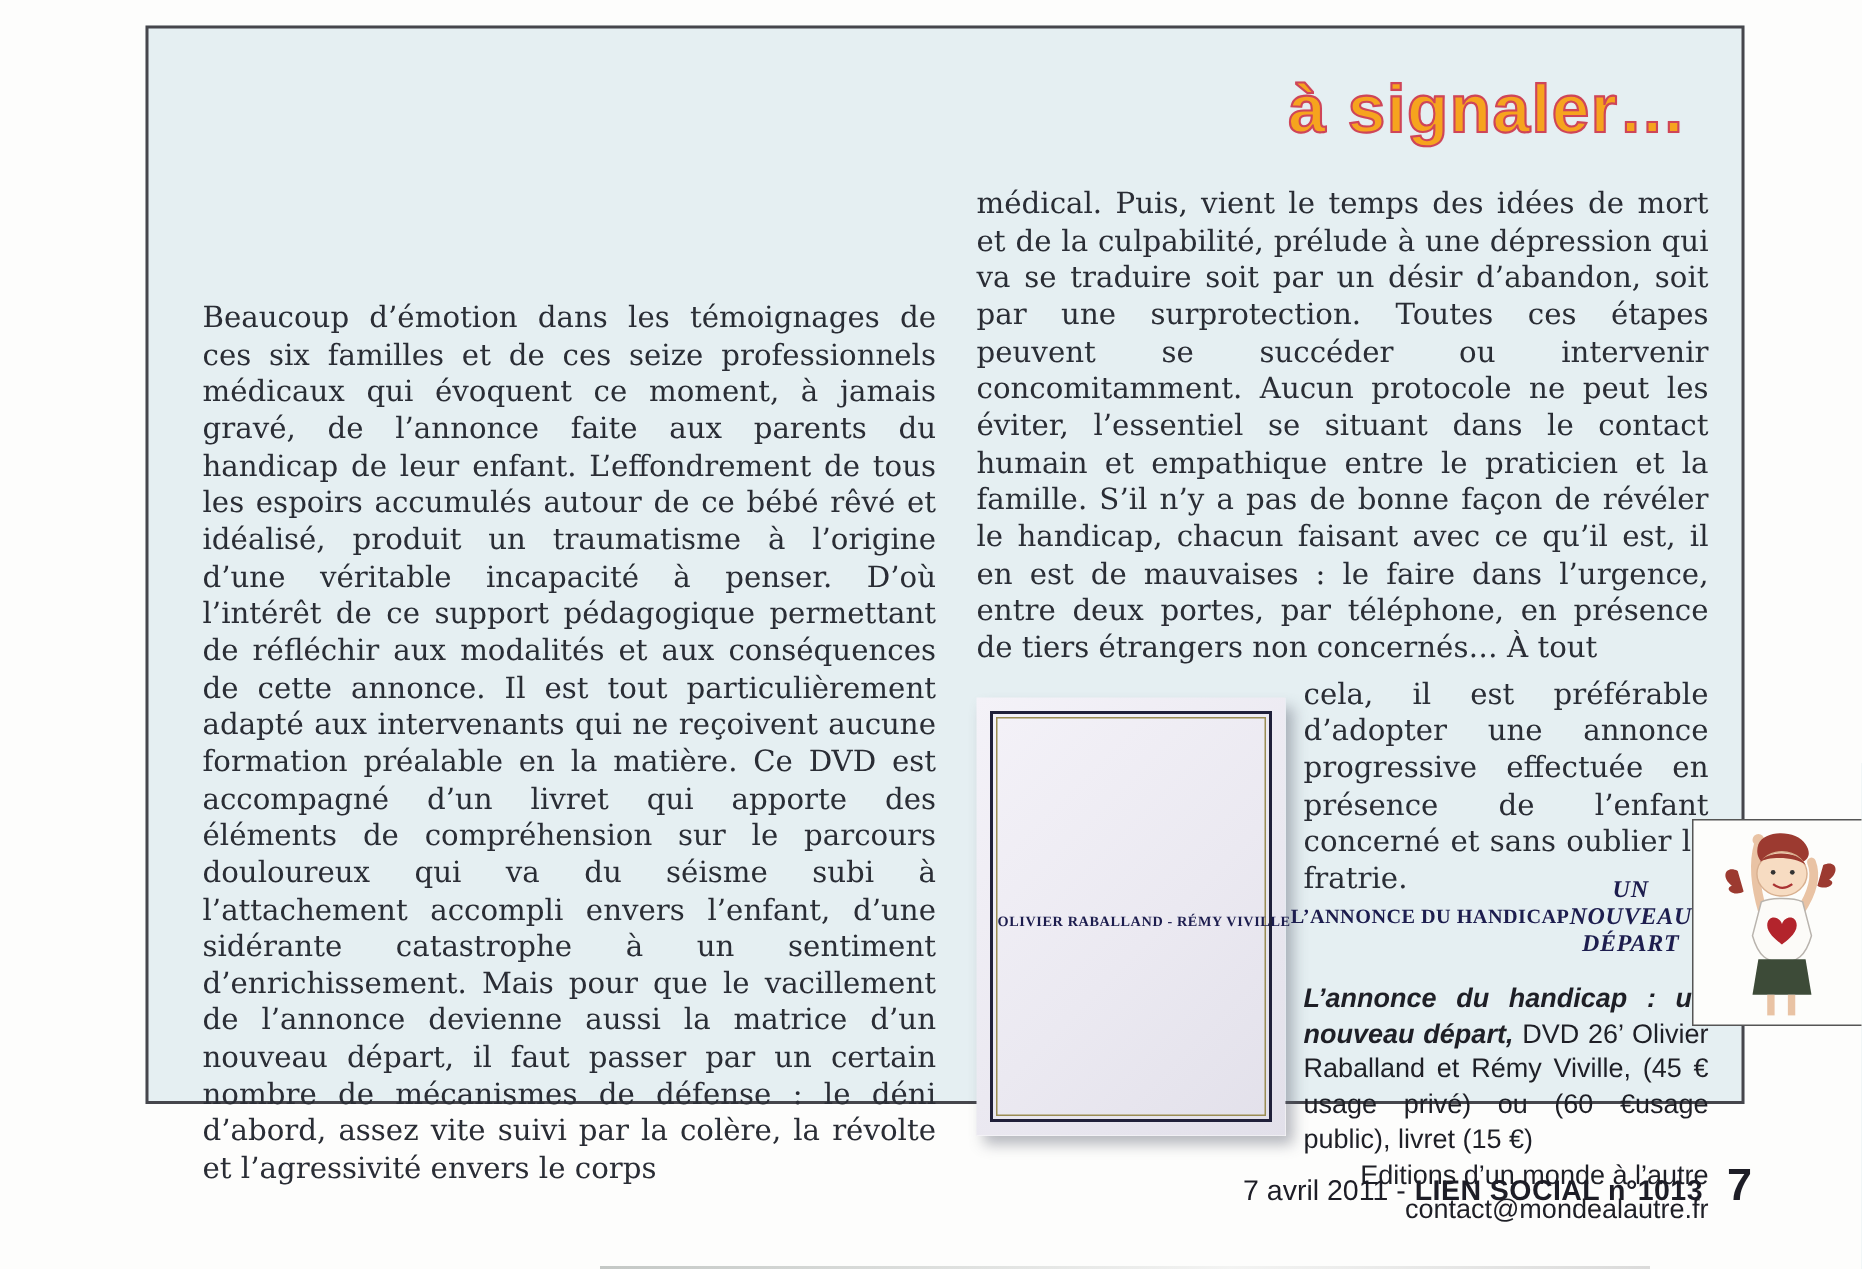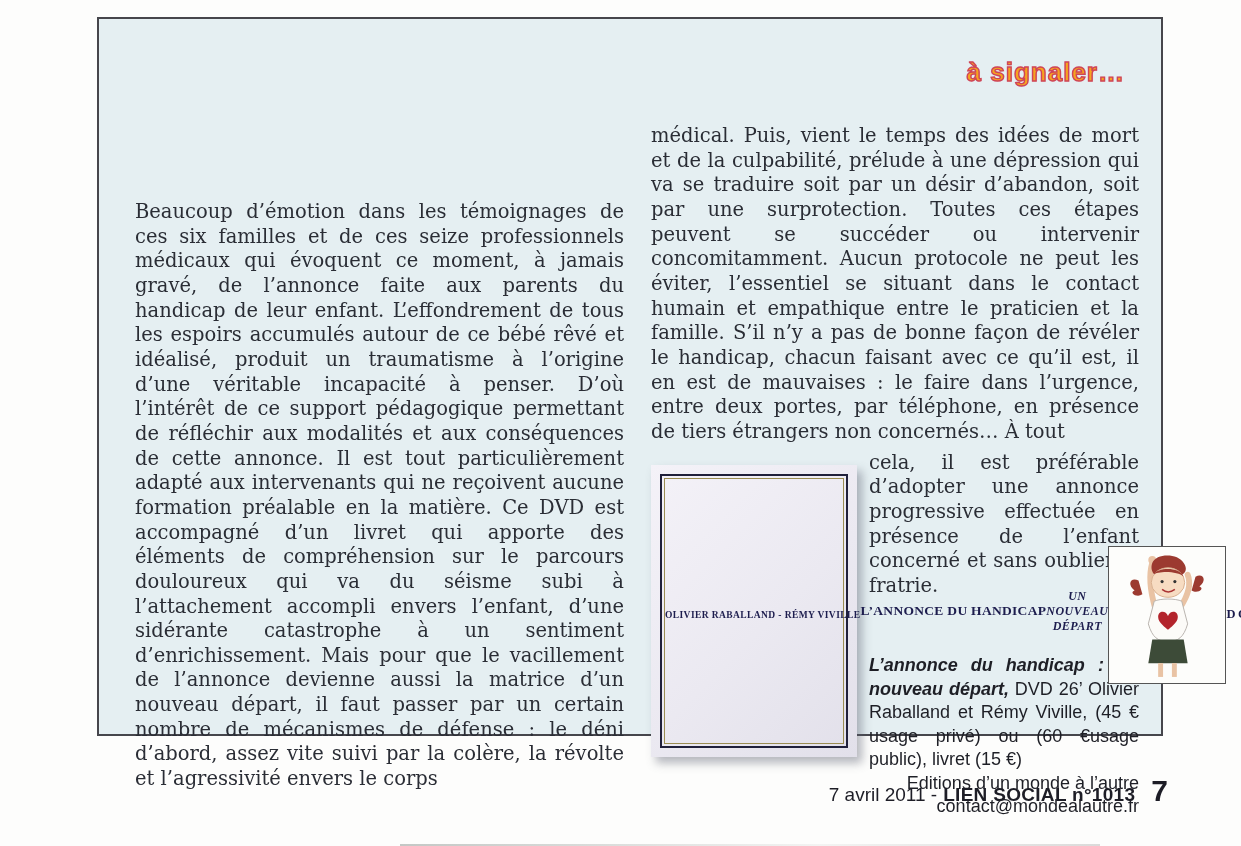--- a/index.html
+++ b/index.html
@@ -8,22 +8,22 @@
     background:#fdfdfc;
     font-family:"Liberation Sans",sans-serif;
   }
   .page-box{
     position:absolute;left:97px;top:17px;width:1066px;height:719px;
     background:#e5eff2;
     border:2px solid #46464c;
     box-sizing:border-box;
   }
   .signaler{
-    position:absolute;top:38px;right:36px;
-    font-size:26px;font-weight:700;letter-spacing:1px;
+    position:absolute;top:28px;right:36px;
+    font-size:45px;font-weight:700;letter-spacing:1px;
     color:#f6a41e;
     -webkit-text-stroke:1.4px #cf4558;
     text-shadow:0 0 1px #cf4558;
   }
   .article-title{
     position:absolute;left:36px;top:60px;
     font-size:42px;line-height:49px;font-weight:600;
     color:#23232b;letter-spacing:-0.5px;
   }
   .bodytext{
@@ -50,21 +50,21 @@
   .cover-frame-inner{
     width:100%;height:100%;box-sizing:border-box;
     border:1px solid #9a8c52;
     display:flex;flex-direction:row;align-items:center;
     font-family:"Liberation Serif","DejaVu Serif",serif;color:#1d1d4e;
     text-align:center;
   }
   .cover-authors{margin-top:9px;font-size:9.5px;font-weight:700;letter-spacing:.4px;white-space:nowrap;}
   .cover-rule{width:86%;border-bottom:1.2px solid #1d1d4e;margin:5px 0 6px 0;}
   .cover-title{font-size:13.5px;font-weight:700;letter-spacing:.3px;white-space:nowrap;}
-  .cover-subtitle{font-size:12px;font-weight:700;font-style:italic;margin-top:2px;letter-spacing:.5px;}
+  .cover-subtitle{font-size:16px;font-weight:700;font-style:italic;margin-top:2px;letter-spacing:.5px;}
   .cover-illustration{
     width:116px;height:136px;margin-top:8px;
     border:1px solid #555;background:#fdfdfb;
   }
   .cover-genre{margin-top:8px;font-size:12.5px;font-weight:700;letter-spacing:2.5px;}
   .cover-publisher{
     margin-top:6px;font-size:6px;font-weight:700;line-height:6.5px;
     border-top:1px solid #1d1d4e;border-bottom:1px solid #1d1d4e;
     padding:2px 4px;letter-spacing:.5px;
   }

